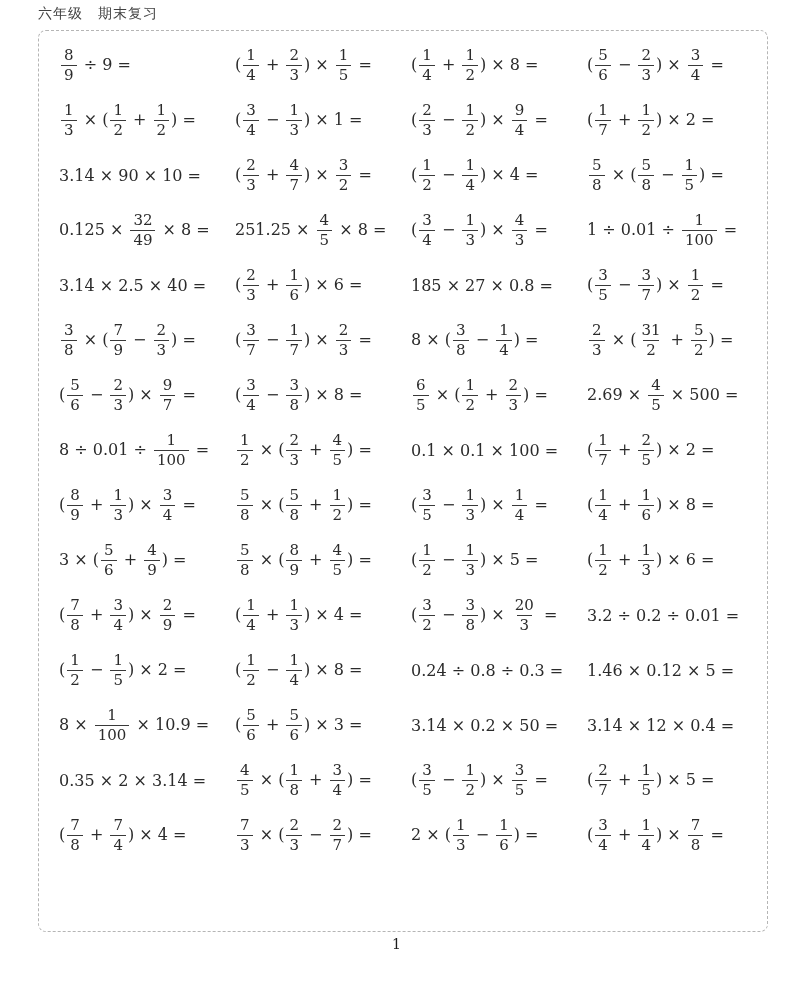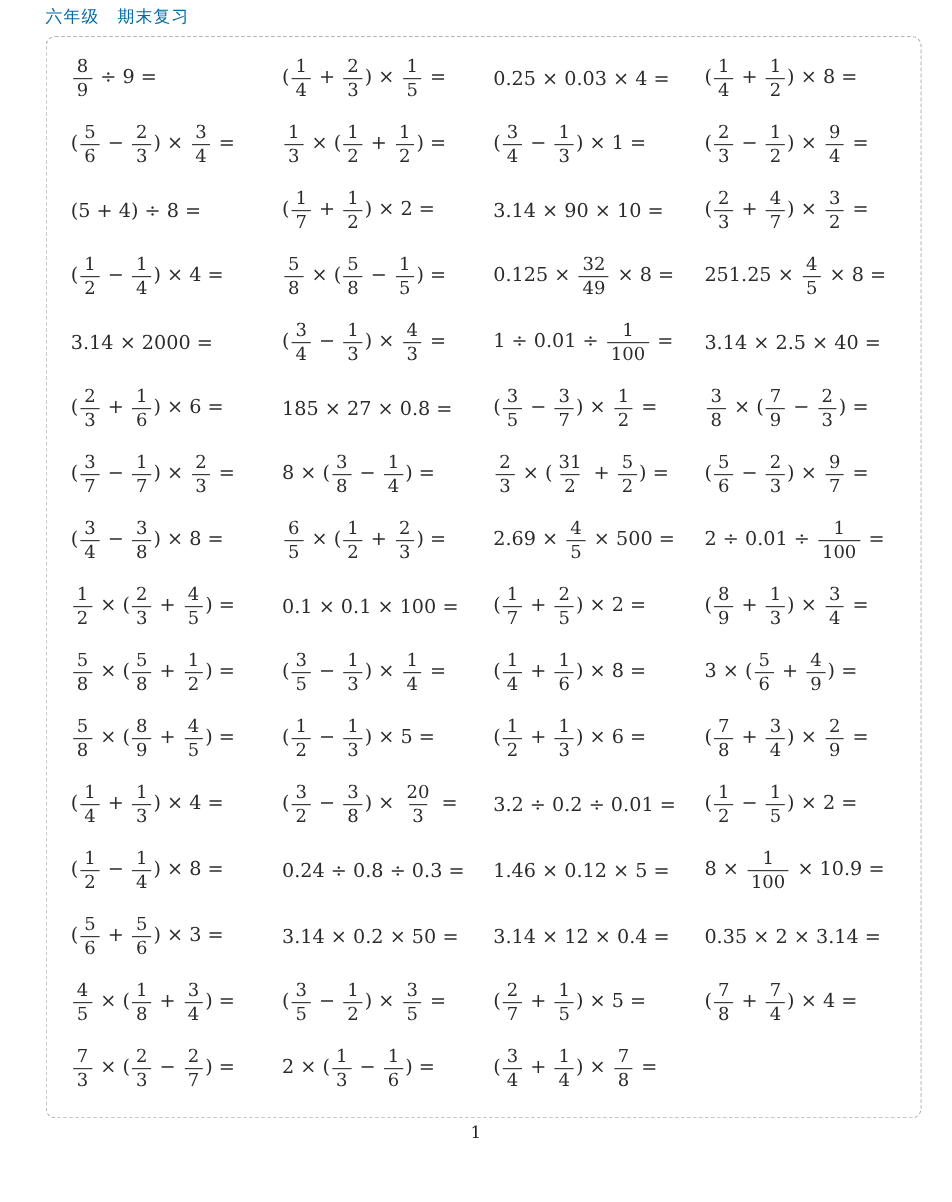--- a/index.html
+++ b/index.html
@@ -12,21 +12,21 @@
     height: 1002px;
     position: relative;
     font-family: "DejaVu Serif", serif;
     color: #2b2b2b;
   }
   .header-title {
     position: absolute;
     left: 38px;
     top: 5px;
     font-size: 14px;
-    color: #0369a1;
+    color: #404040;
     font-family: "DejaVu Sans", sans-serif;
     letter-spacing: 1px;
     white-space: pre;
   }
   .sheet {
     position: absolute;
     left: 38px;
     top: 30px;
     width: 730px;
     height: 902px;
@@ -90,21 +90,20 @@
       <div class="cell"><span class="tok">(</span><span class="frac">
           <span class="num">1</span>
           <span class="den">4</span>
         </span><span class="tok"> + </span><span class="frac">
           <span class="num">2</span>
           <span class="den">3</span>
         </span><span class="tok">) × </span><span class="frac">
           <span class="num">1</span>
           <span class="den">5</span>
         </span><span class="tok"> =</span></div>
-      <div class="cell"><span class="tok">0.25 × 0.03 × 4 =</span></div>
       <div class="cell"><span class="tok">(</span><span class="frac">
           <span class="num">1</span>
           <span class="den">4</span>
         </span><span class="tok"> + </span><span class="frac">
           <span class="num">1</span>
           <span class="den">2</span>
         </span><span class="tok">) × 8 =</span></div>
       <div class="cell"><span class="tok">(</span><span class="frac">
           <span class="num">5</span>
           <span class="den">6</span>
@@ -135,21 +134,20 @@
       <div class="cell"><span class="tok">(</span><span class="frac">
           <span class="num">2</span>
           <span class="den">3</span>
         </span><span class="tok"> − </span><span class="frac">
           <span class="num">1</span>
           <span class="den">2</span>
         </span><span class="tok">) × </span><span class="frac">
           <span class="num">9</span>
           <span class="den">4</span>
         </span><span class="tok"> =</span></div>
-      <div class="cell"><span class="tok">(5 + 4) ÷ 8 =</span></div>
       <div class="cell"><span class="tok">(</span><span class="frac">
           <span class="num">1</span>
           <span class="den">7</span>
         </span><span class="tok"> + </span><span class="frac">
           <span class="num">1</span>
           <span class="den">2</span>
         </span><span class="tok">) × 2 =</span></div>
       <div class="cell"><span class="tok">3.14 × 90 × 10 =</span></div>
       <div class="cell"><span class="tok">(</span><span class="frac">
           <span class="num">2</span>
@@ -179,21 +177,20 @@
           <span class="den">5</span>
         </span><span class="tok">) =</span></div>
       <div class="cell"><span class="tok">0.125 × </span><span class="frac">
           <span class="num">32</span>
           <span class="den">49</span>
         </span><span class="tok"> × 8 =</span></div>
       <div class="cell"><span class="tok">251.25 × </span><span class="frac">
           <span class="num">4</span>
           <span class="den">5</span>
         </span><span class="tok"> × 8 =</span></div>
-      <div class="cell"><span class="tok">3.14 × 2000 =</span></div>
       <div class="cell"><span class="tok">(</span><span class="frac">
           <span class="num">3</span>
           <span class="den">4</span>
         </span><span class="tok"> − </span><span class="frac">
           <span class="num">1</span>
           <span class="den">3</span>
         </span><span class="tok">) × </span><span class="frac">
           <span class="num">4</span>
           <span class="den">3</span>
         </span><span class="tok"> =</span></div>
@@ -281,21 +278,21 @@
           <span class="num">1</span>
           <span class="den">2</span>
         </span><span class="tok"> + </span><span class="frac">
           <span class="num">2</span>
           <span class="den">3</span>
         </span><span class="tok">) =</span></div>
       <div class="cell"><span class="tok">2.69 × </span><span class="frac">
           <span class="num">4</span>
           <span class="den">5</span>
         </span><span class="tok"> × 500 =</span></div>
-      <div class="cell"><span class="tok">2 ÷ 0.01 ÷ </span><span class="frac">
+      <div class="cell"><span class="tok">8 ÷ 0.01 ÷ </span><span class="frac">
           <span class="num">1</span>
           <span class="den">100</span>
         </span><span class="tok"> =</span></div>
       <div class="cell"><span class="frac">
           <span class="num">1</span>
           <span class="den">2</span>
         </span><span class="tok"> × (</span><span class="frac">
           <span class="num">2</span>
           <span class="den">3</span>
         </span><span class="tok"> + </span><span class="frac">

